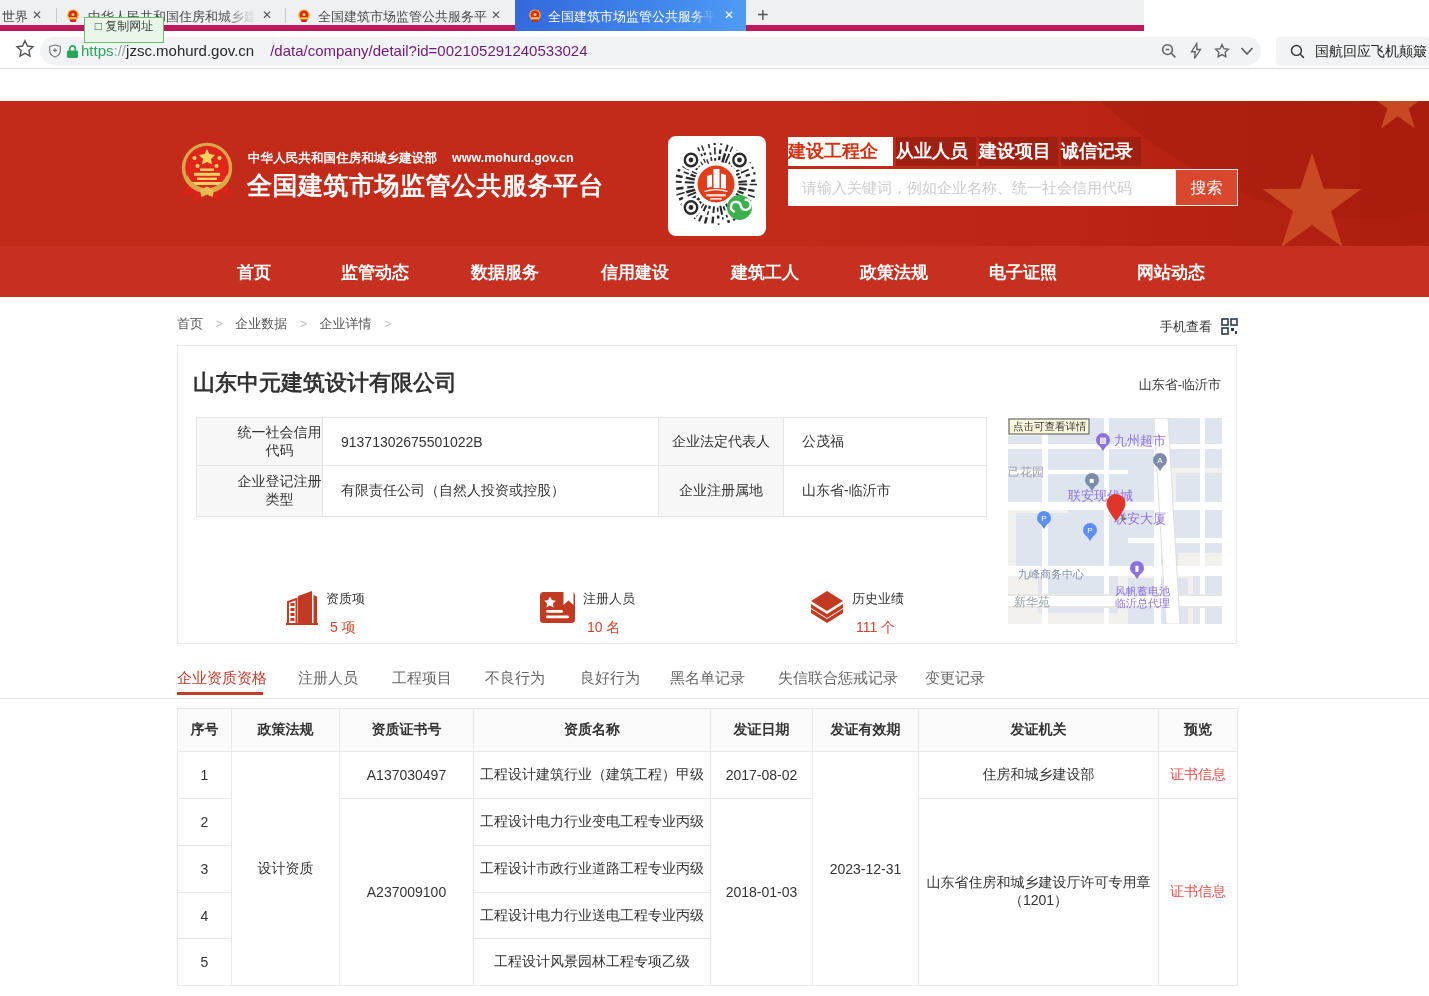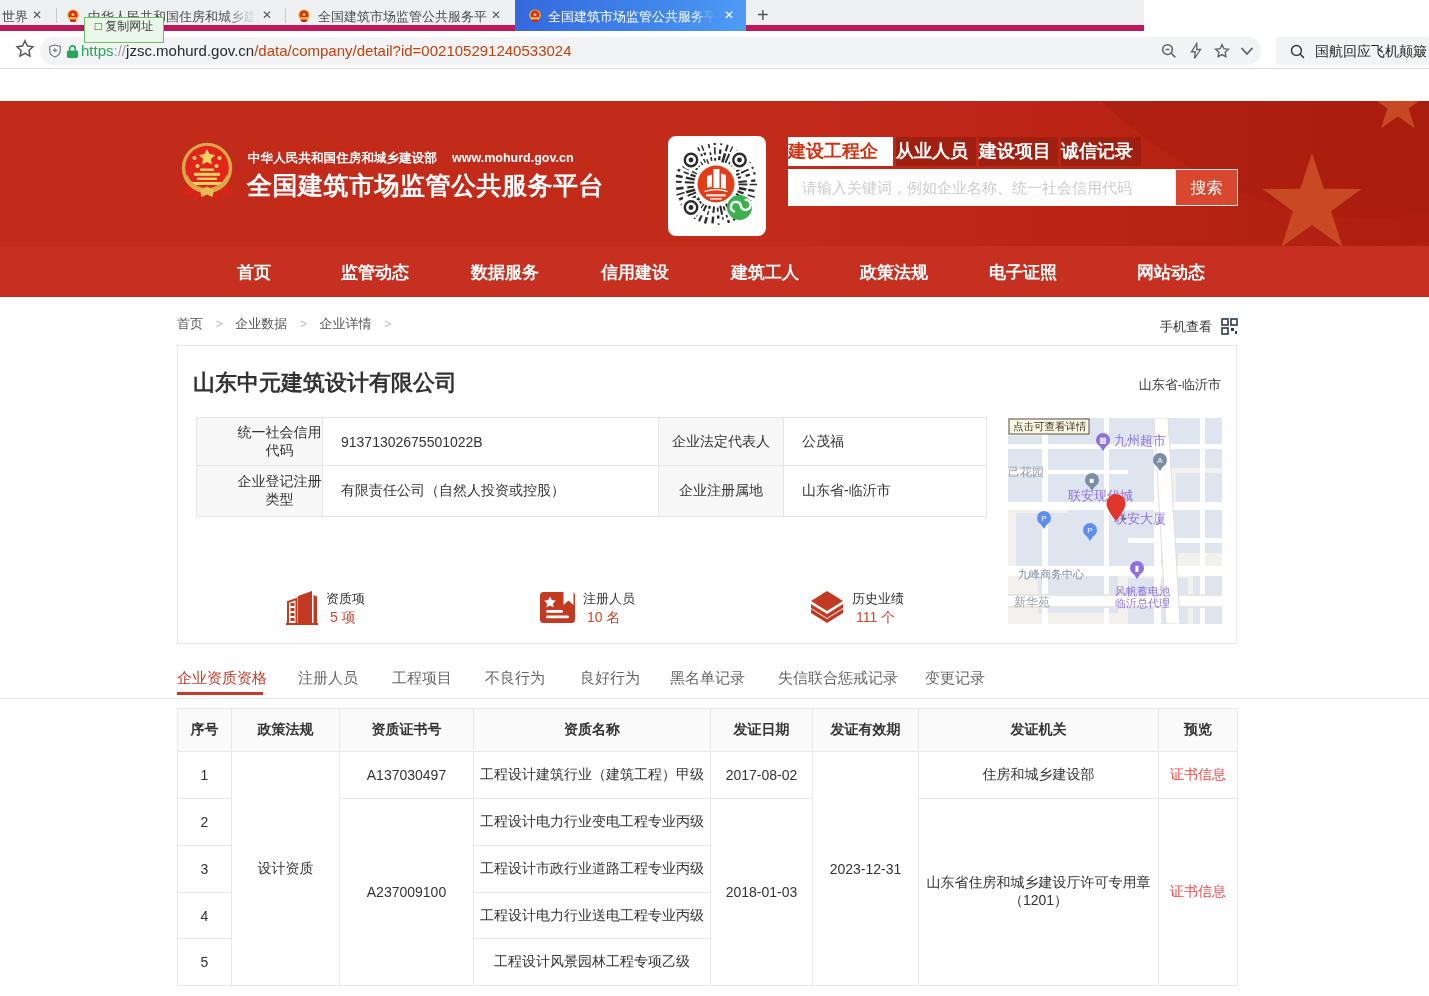--- a/index.html
+++ b/index.html
@@ -52,21 +52,21 @@
 #ctitle { position:absolute; left:15px; top:22px; font-size:22px; font-weight:bold; color:#333; }
 #cloc { position:absolute; right:15px; top:30px; font-size:13px; color:#333; }
 table.info { position:absolute; left:18px; top:71px; border-collapse:collapse; }
 table.info td { border:1px solid #e5e5e5; font-size:14px; color:#333; }
 table.info td.lbl { background:#f7f7f7; text-align:center; width:126px;padding-left:40px; }
 table.info td.v1 { width:336px; padding-left:18px; }
 table.info td.lbl2 { background:#f7f7f7; text-align:center; width:125px; }
 table.info td.v2 { width:203px; padding-left:18px; }
 .stat { position:absolute; top:244px; }
 .stat .sl { font-size:13px; color:#333; }
-.stat .sv { font-size:14px; color:#d0452c; margin-top:1px; }
+.stat .sv { font-size:14px; color:#d0452c; margin-top:11px; }
 
 
 .tab2 { position:absolute; top:669px; font-size:15px; color:#666; }
 #tabline { position:absolute; left:0px; top:698px; width:1429px; height:1px; background:#e4e4e4; }
 .tab2.act { color:#c53a2a; }
 #tabul { position:absolute; left:177px; top:692px; width:86px; height:3px; background:#c53a2a; }
 
 
 table.main { position:absolute; left:177px; top:708px; border-collapse:collapse; table-layout:fixed; }
 table.main td, table.main th { border:1px solid #e8e8e8; font-size:14px; color:#333; text-align:center; font-weight:normal; }
@@ -123,21 +123,21 @@
       </svg>
     <div id="urlbox">
       <svg class="abs" style="left:7px; top:6px;" width="16" height="16" viewBox="0 0 24 24" fill="none" stroke="#777" stroke-width="1.7">
           <path d="M12 3l8 2v6c0 5-3.5 8.5-8 10-4.5-1.5-8-5-8-10V5z"></path>
           <path d="M12 8v6M9 11h6"></path>
         </svg>
       <svg class="abs" style="left:26px; top:7px;" width="13" height="15" viewBox="0 0 14 16">
           <rect x="1" y="7" width="12" height="8" rx="1.5" fill="#27a55a"></rect>
           <path d="M4 7V5a3 3 0 016 0v2" stroke="#27a55a" stroke-width="1.8" fill="none"></path>
         </svg>
-      <div class="abs" style="left:41px; top:5px; font-size:15px; color:#808589;"><span style="color:#27a55a;">https</span><span style="color:#9aa0a6;">://</span><span style="color:#27292b;">jzsc.mohurd.gov.cn</span><span style="color:#c2410c;">/data/company/detail?id=002105291240533024</span></div>
+      <div class="abs" style="left:41px; top:5px; font-size:15px; color:#808589;"><span style="color:#27a55a;">https</span><span style="color:#9aa0a6;">://</span><span style="color:#27292b;">jzsc.mohurd.gov.cn</span><span style="color:#701a75;margin-left:16px;">/data/company/detail?id=002105291240533024</span></div>
 
       <svg class="abs" style="left:1120px; top:5px;" width="18" height="18" viewBox="0 0 24 24" fill="none" stroke="#5f6368" stroke-width="2">
           <circle cx="10" cy="10" r="6.5"></circle>
           <path d="M15 15l5.5 5.5M7.5 10h5"></path>
         </svg>
       <svg class="abs" style="left:1147px; top:5px;" width="18" height="18" viewBox="0 0 24 24" fill="none" stroke="#5f6368" stroke-width="1.8">
           <path d="M13 2L6 13h5l-1 9 8-12h-5z"></path>
         </svg>
       <svg class="abs" style="left:1173px; top:5px;" width="18" height="18" viewBox="0 0 24 24" fill="none" stroke="#5f6368" stroke-width="1.8">
           <path d="M12 3.5l2.6 5.4 5.9.8-4.3 4.1 1 5.8-5.2-2.8-5.2 2.8 1-5.8L3.5 9.7l5.9-.8z"></path>

